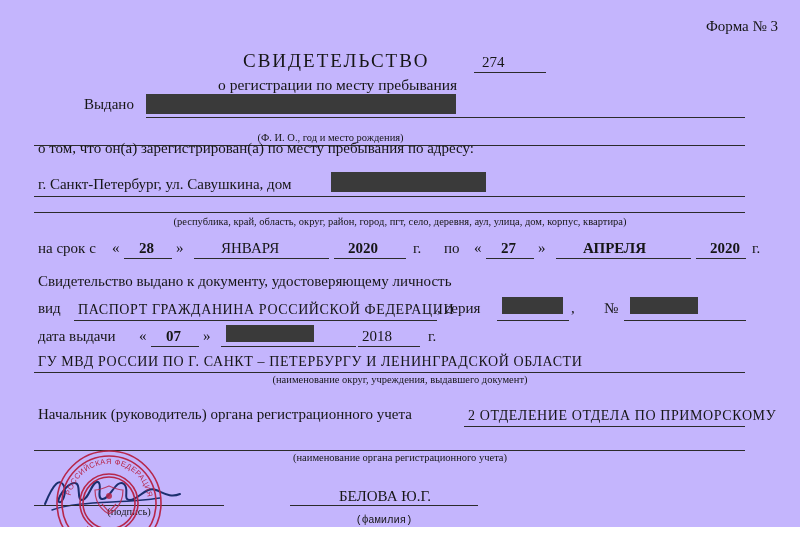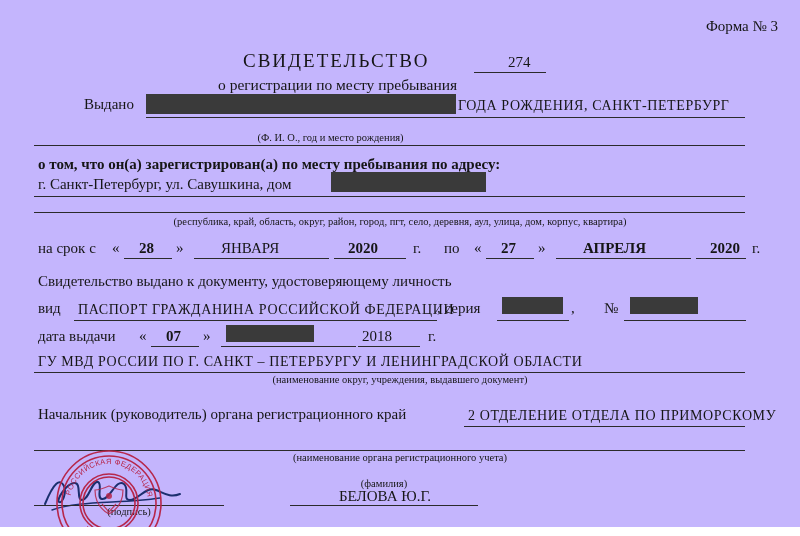--- a/index.html
+++ b/index.html
@@ -36,21 +36,20 @@
   .title-main {
     top: 50px; left: 243px;
     font-size: 19px;
     letter-spacing: 2.0px;
     font-family: "Liberation Serif", serif;
   }
   .title-num {
     top: 54px; left: 482px;
     font-size: 15px;
     text-decoration: none;
-    margin-left: 26px;
   }
   .title-sub {
     top: 76px; left: 218px;
     font-size: 15.5px;
   }
   .lbl { font-size: 15px; }
   .small-center {
     font-size: 10.5px;
     text-align: center;
   }
@@ -80,27 +79,26 @@
 
   <div class="t form-no">Форма № 3</div>
 
   <div class="t title-main">СВИДЕТЕЛЬСТВО</div>
   <div class="t title-num">274</div>
   <div class="rule" style="left:474px; top:72px; width:72px;"></div>
   <div class="t title-sub">о регистрации по месту пребывания</div>
 
   <div class="t lbl" style="left:84px; top:96px;">Выдано</div>
   <div class="redact" style="left:146px; top:94px; width:310px; height:20px;"></div>
-  <div class="t caps spaced" style="left:458px; top:98px;">ГОДА РОЖДЕНИЯ, САНКТ-ПЕТЕРБУРГ</div>
   <div class="rule" style="left:146px; top:117px; width:599px;"></div>
 
   <div class="t small-center" style="left:0; top:132px; width:661px;">(Ф. И. О., год и место рождения)</div>
   <div class="rule" style="left:34px; top:145px; width:711px;"></div>
 
-  <div class="t lbl" style="left:38px; top:156px;font-weight:bold;">о том, что он(а) зарегистрирован(а) по месту пребывания по адресу:</div>
+  <div class="t lbl" style="left:38px; top:140px;">о том, что он(а) зарегистрирован(а) по месту пребывания по адресу:</div>
 
   <div class="t lbl" style="left:38px; top:176px;">г. Санкт-Петербург, ул. Савушкина, дом</div>
   <div class="redact" style="left:331px; top:172px; width:155px; height:20px;"></div>
   <div class="rule" style="left:34px; top:196px; width:711px;"></div>
   <div class="rule" style="left:34px; top:212px; width:711px;"></div>
   <div class="t small-center" style="left:0; top:216px; width:800px;">(республика, край, область, округ, район, город, пгт, село, деревня, аул, улица, дом, корпус, квартира)</div>
 
   <div class="t lbl" style="left:38px; top:240px;">на срок с</div>
   <div class="t lbl" style="left:112px; top:240px;">«</div>
   <div class="t lbl" style="left:139px; top:240px; font-weight:bold;">28</div>
@@ -143,36 +141,36 @@
   <div class="redact" style="left:226px; top:325px; width:88px; height:17px;"></div>
   <div class="rule" style="left:221px; top:346px; width:135px;"></div>
   <div class="t lbl" style="left:362px; top:328px;">2018</div>
   <div class="rule" style="left:358px; top:346px; width:62px;"></div>
   <div class="t lbl" style="left:428px; top:328px;">г.</div>
 
   <div class="t caps spaced" style="left:38px; top:354px;">ГУ  МВД  РОССИИ  ПО  Г. САНКТ – ПЕТЕРБУРГУ  И  ЛЕНИНГРАДСКОЙ ОБЛАСТИ</div>
   <div class="rule" style="left:34px; top:372px; width:711px;"></div>
   <div class="t small-center" style="left:0; top:374px; width:800px;">(наименование округ, учреждения, выдавшего документ)</div>
 
-  <div class="t lbl" style="left:38px; top:406px;">Начальник (руководитель) органа регистрационного край</div>
+  <div class="t lbl" style="left:38px; top:406px;">Начальник (руководитель) органа регистрационного учета</div>
   <div class="t caps spaced" style="left:468px; top:408px;">2 ОТДЕЛЕНИЕ ОТДЕЛА  ПО ПРИМОРСКОМУ</div>
   <div class="rule" style="left:464px; top:426px; width:281px;"></div>
   <div class="rule" style="left:34px; top:450px; width:711px;"></div>
   <div class="t small-center" style="left:0; top:452px; width:800px;">(наименование органа регистрационного учета)</div>
 
   <svg class="sig" viewBox="0 0 145 44">
     <path d="M5,34 C14,12 20,8 24,16 C27,23 22,34 19,32 C16,30 26,14 34,13 C42,12 36,30 42,30 C49,30 52,10 58,12 C63,14 56,28 62,29 C70,30 76,8 84,14 C90,19 82,30 90,30 C98,30 106,16 116,20 C124,23 130,28 140,24" fill="none" stroke="#1b2f6e" stroke-width="2" stroke-linecap="round"></path>
     <path d="M12,40 C40,30 80,34 120,28" fill="none" stroke="#1b2f6e" stroke-width="1.4" stroke-linecap="round"></path>
   </svg>
   <div class="rule" style="left:34px; top:505px; width:190px;"></div>
   <div class="t small-center" style="left:34px; top:506px; width:190px;">(подпись)</div>
 
   <div class="t lbl" style="left:339px; top:488px;">БЕЛОВА Ю.Г.</div>
   <div class="rule" style="left:290px; top:505px; width:188px;"></div>
-  <div class="t small-center" style="left:290px; top:478px; width:188px;">(фамилия)</div>
+  <div class="t small-center" style="left:290px; top:514px; width:188px;font-family:Liberation Mono, monospace;">(фамилия)</div>
 
   <svg class="stamp" viewBox="0 0 150 110">
     <g fill="none" stroke="#b7274b" stroke-width="1.6">
       <circle cx="75" cy="55" r="52"></circle>
       <circle cx="75" cy="55" r="47"></circle>
       <circle cx="75" cy="55" r="29"></circle>
       <circle cx="75" cy="55" r="26"></circle>
     </g>
     <path id="stamp-top-path" d="M 75,55 m -39,0 a 39,39 0 0 1 78,0" fill="none" stroke="none"></path>
     <path id="stamp-bottom-path" d="M 75,55 m -37,0 a 37,37 0 0 0 74,0" fill="none" stroke="none"></path>

